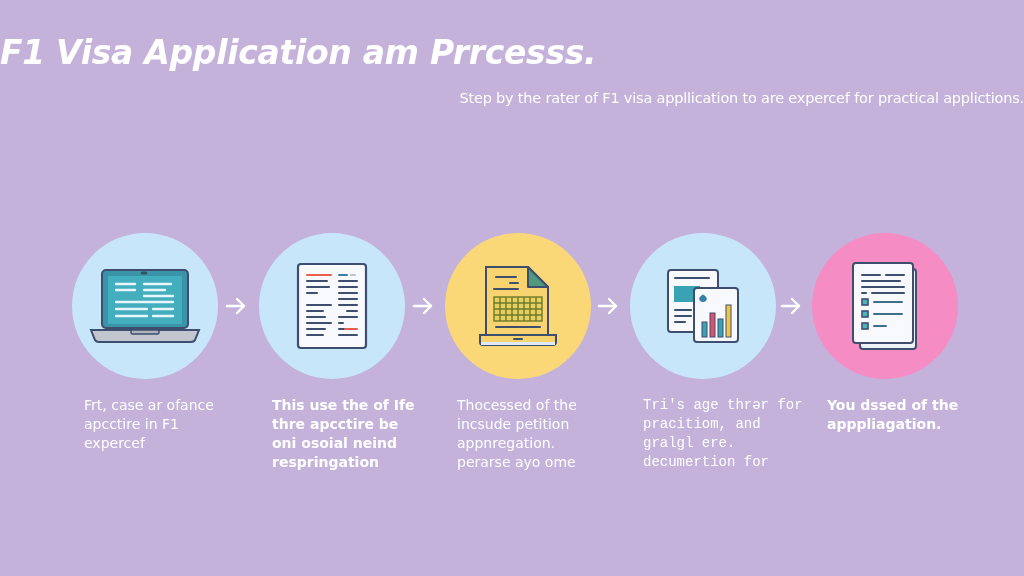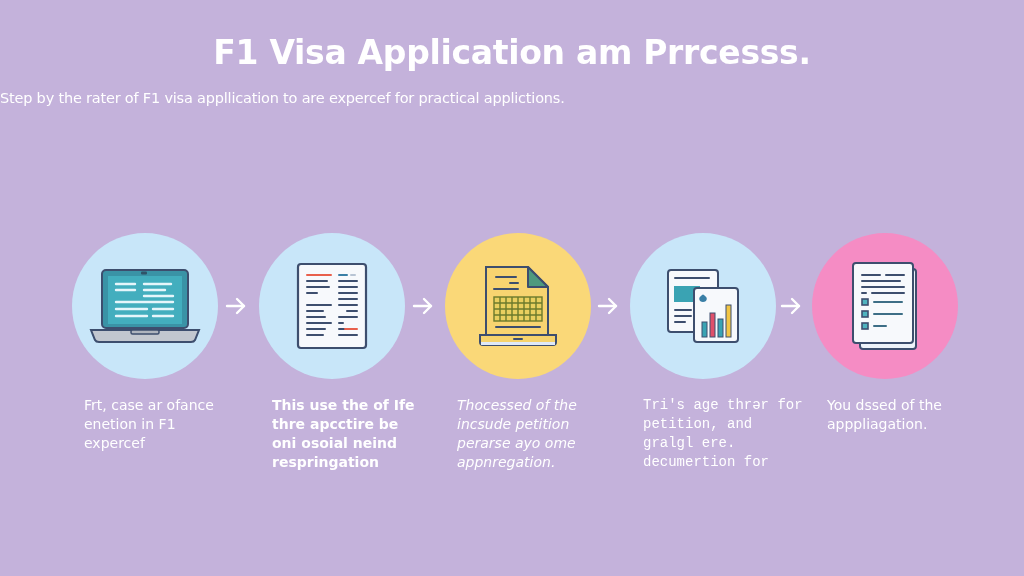--- a/index.html
+++ b/index.html
@@ -7,31 +7,31 @@
     body {
       background: #c4b2db;
       font-family: "DejaVu Sans", "Liberation Sans", sans-serif;
       color: #ffffff;
       position: relative;
     }
     .title {
       position: absolute;
       left: 0; right: 0;
       top: 33px;
-      text-align: center;
       font-size: 33px;
       font-weight: bold;
       letter-spacing: -0.3px;
       color: #ffffff;
+      font-style: italic;
     }
     .subtitle {
       position: absolute;
       left: 0; right: 0;
       top: 90px;
-      text-align: left;
+      text-align: right;
       font-size: 14.5px;
       color: #ffffff;
       letter-spacing: -0.2px;
     }
     .step-circle {
       position: absolute;
       top: 233px;
       width: 146px;
       height: 146px;
       border-radius: 50%;
@@ -230,37 +230,37 @@
         <line x1="24" y1="41" x2="52" y2="41"></line>
         <line x1="24" y1="53" x2="52" y2="53"></line>
         <line x1="24" y1="65" x2="36" y2="65"></line>
       </g>
     </svg>
   </span>
 </div>
 
 <div class="step-text" style="left:84px;">
   <div>Frt, case ar ofance</div>
-  <div>enetion in F1</div>
+  <div>apcctire in F1</div>
   <div>expercef</div>
 </div>
 <div class="step-text" style="left:272px;font-weight:bold;">
   <div>This use the of Ife</div>
   <div>thre apcctire be</div>
   <div>oni osoial neind</div>
   <div>respringation</div>
 </div>
-<div class="step-text" style="left:457px;font-style:italic;">
+<div class="step-text" style="left:457px;">
   <div>Thocessed of the</div>
   <div>incsude petition</div>
+  <div>appnregation.</div>
   <div>perarse ayo ome</div>
-  <div>appnregation.</div>
 </div>
 <div class="step-text" style="left:643px;font-family:Liberation Mono, monospace;">
   <div>Tri's age thrər for</div>
-  <div>petition, and</div>
+  <div>pracitiom, and</div>
   <div>gralgl ere.</div>
   <div>decumertion for</div>
 </div>
-<div class="step-text" style="left:827px;">
+<div class="step-text" style="left:827px;font-weight:bold;">
   <div>You dssed of the</div>
   <div>apppliagation.</div>
 </div>
 
 </body></html>

